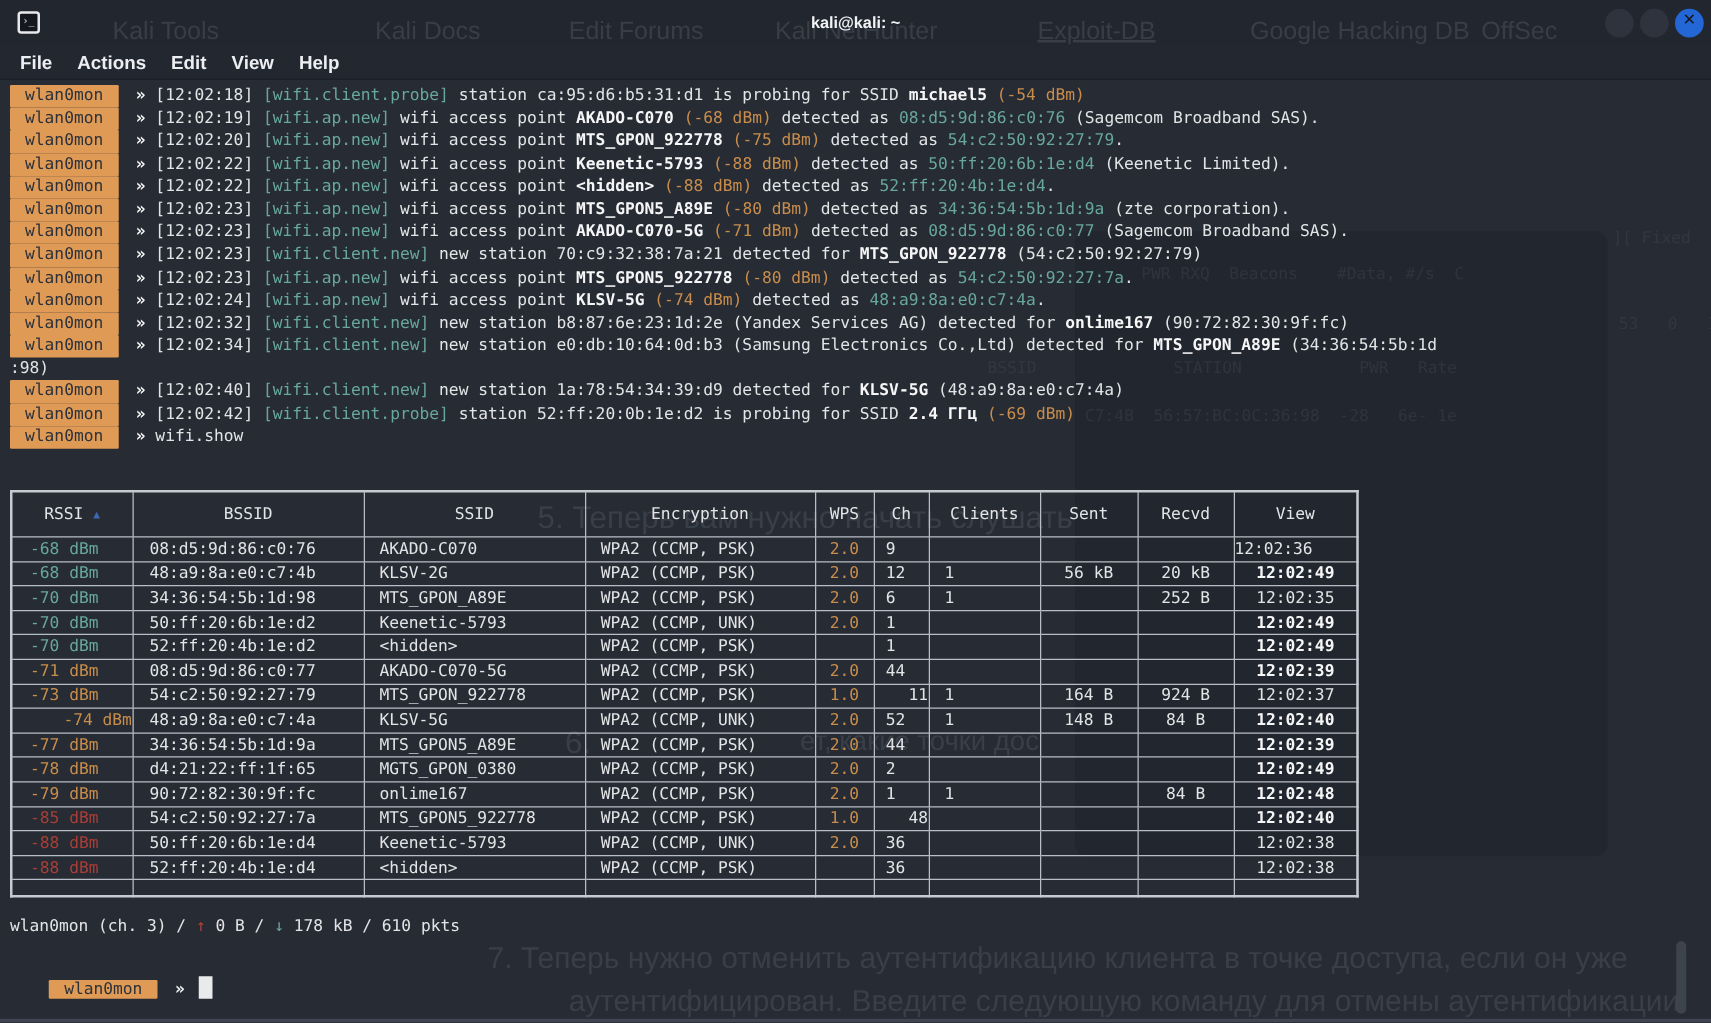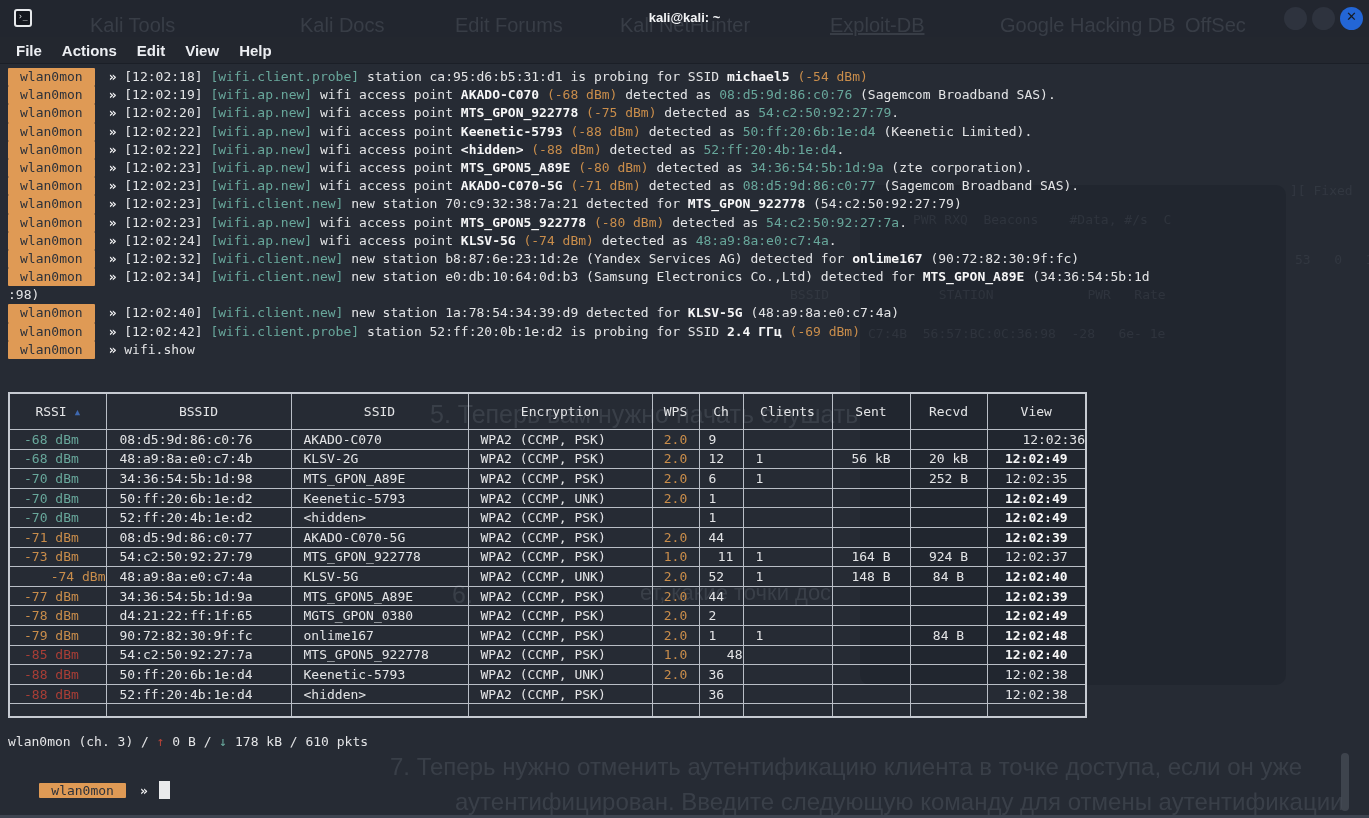--- a/index.html
+++ b/index.html
@@ -143,21 +143,21 @@
         <tr>
           <td class="lv-ok" style="text-align: left; padding-left: 14px;">-68 dBm</td>
           <td style="text-align: left; padding-left: 13px;">08:d5:9d:86:c0:76</td>
           <td style="text-align: left; padding-left: 12px;">AKADO-C070</td>
           <td style="text-align: left; padding-left: 12px;">WPA2 (CCMP, PSK)</td>
           <td class="wps" style="text-align: center;">2.0</td>
           <td style="text-align: left; padding-left: 9px;">9</td>
           <td style="text-align: left; padding-left: 12px;"></td>
           <td style="text-align: center;"></td>
           <td style="text-align: center;"></td>
-          <td style="text-align: right;">12:02:36</td>
+          <td style="text-align: left;">12:02:36</td>
         </tr>
         <tr>
           <td class="lv-ok" style="text-align: left; padding-left: 14px;">-68 dBm</td>
           <td style="text-align: left; padding-left: 13px;">48:a9:8a:e0:c7:4b</td>
           <td style="text-align: left; padding-left: 12px;">KLSV-2G</td>
           <td style="text-align: left; padding-left: 12px;">WPA2 (CCMP, PSK)</td>
           <td class="wps" style="text-align: center;">2.0</td>
           <td style="text-align: left; padding-left: 9px;">12</td>
           <td style="text-align: left; padding-left: 12px;">1</td>
           <td style="text-align: center;">56 kB</td>
@@ -211,21 +211,21 @@
           <td style="text-align: center;"></td>
           <td style="text-align: center;"></td>
           <td class="seen-bold" style="text-align: center;">12:02:39</td>
         </tr>
         <tr>
           <td class="lv-mid" style="text-align: left; padding-left: 14px;">-73 dBm</td>
           <td style="text-align: left; padding-left: 13px;">54:c2:50:92:27:79</td>
           <td style="text-align: left; padding-left: 12px;">MTS_GPON_922778</td>
           <td style="text-align: left; padding-left: 12px;">WPA2 (CCMP, PSK)</td>
           <td class="wps" style="text-align: center;">1.0</td>
-          <td style="text-align: center; padding-left: 9px;">11</td>
+          <td style="text-align: right; padding-left: 9px;">11</td>
           <td style="text-align: left; padding-left: 12px;">1</td>
           <td style="text-align: center;">164 B</td>
           <td style="text-align: center;">924 B</td>
           <td style="text-align: center;">12:02:37</td>
         </tr>
         <tr>
           <td class="lv-mid" style="text-align: right; padding-left: 14px;">-74 dBm</td>
           <td style="text-align: left; padding-left: 13px;">48:a9:8a:e0:c7:4a</td>
           <td style="text-align: left; padding-left: 12px;">KLSV-5G</td>
           <td style="text-align: left; padding-left: 12px;">WPA2 (CCMP, UNK)</td>

